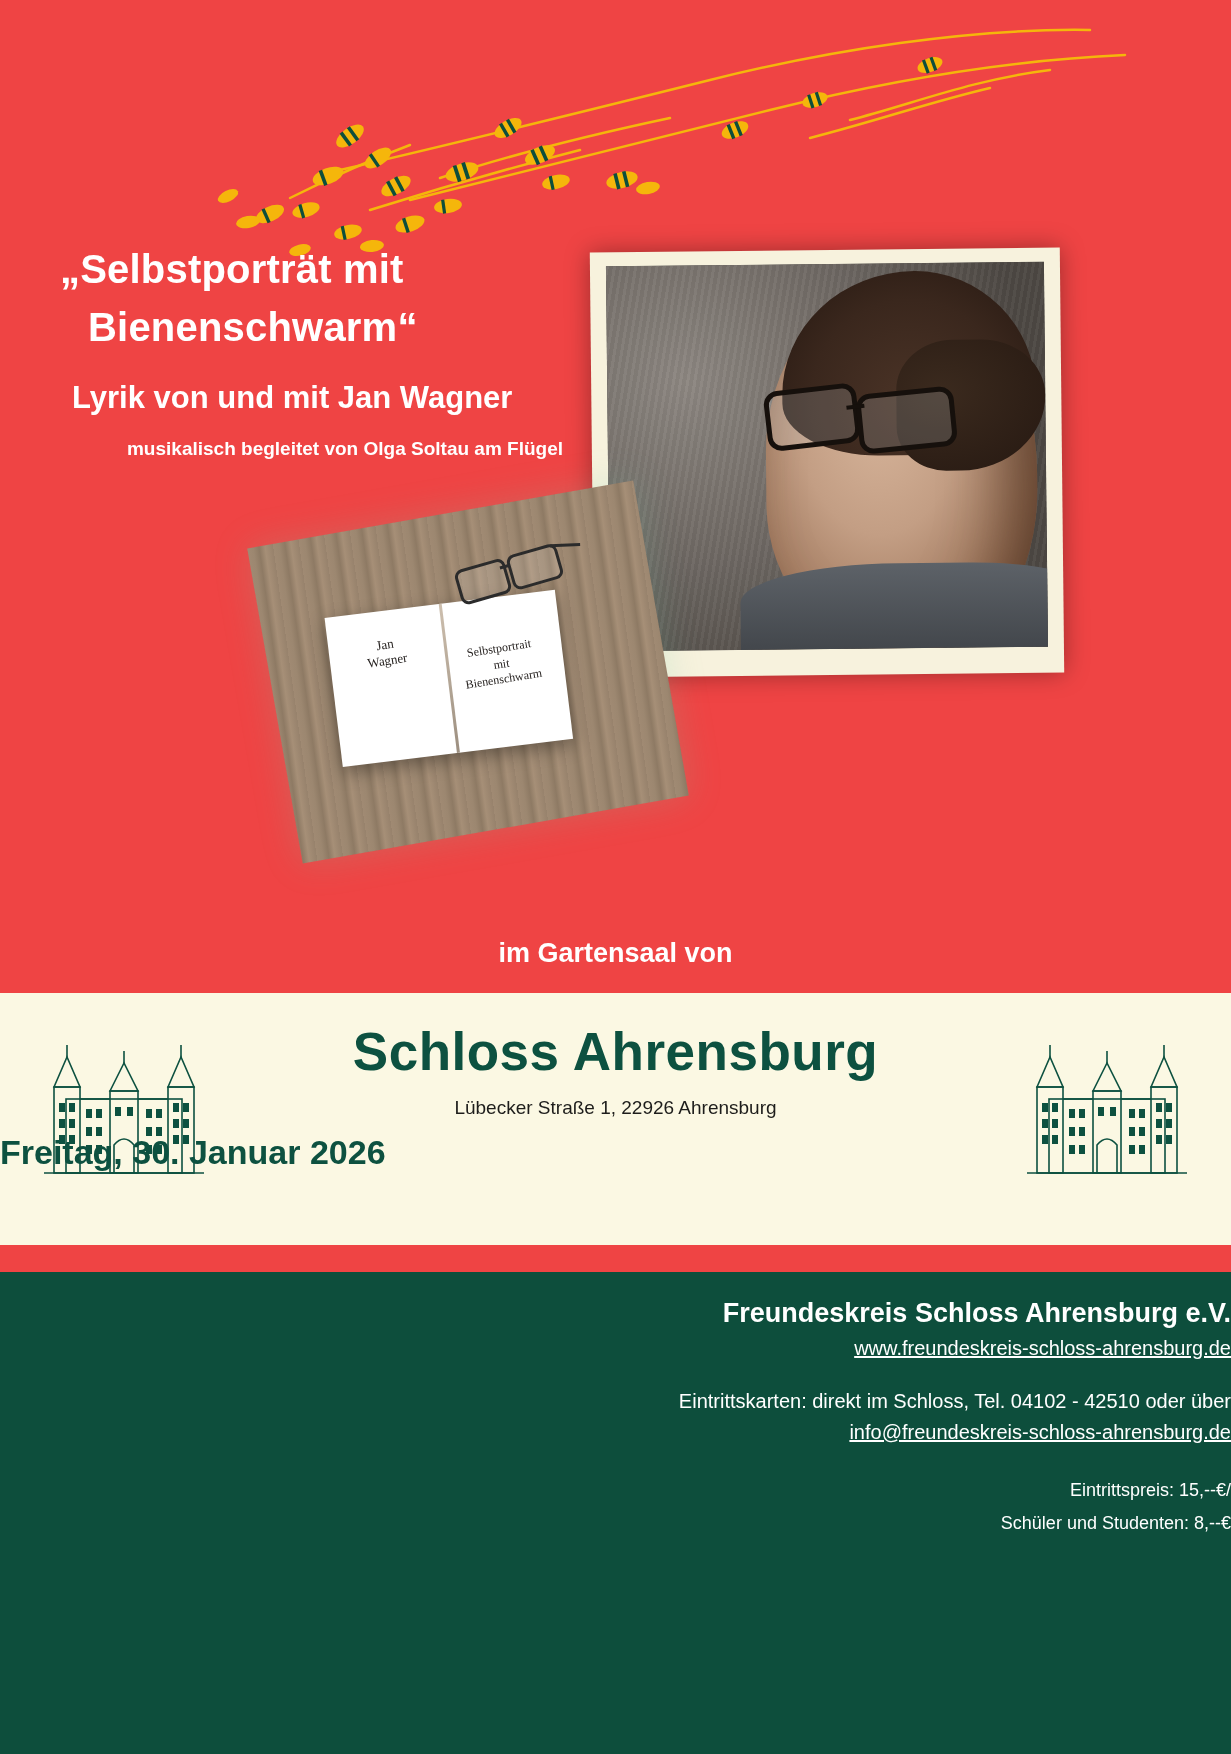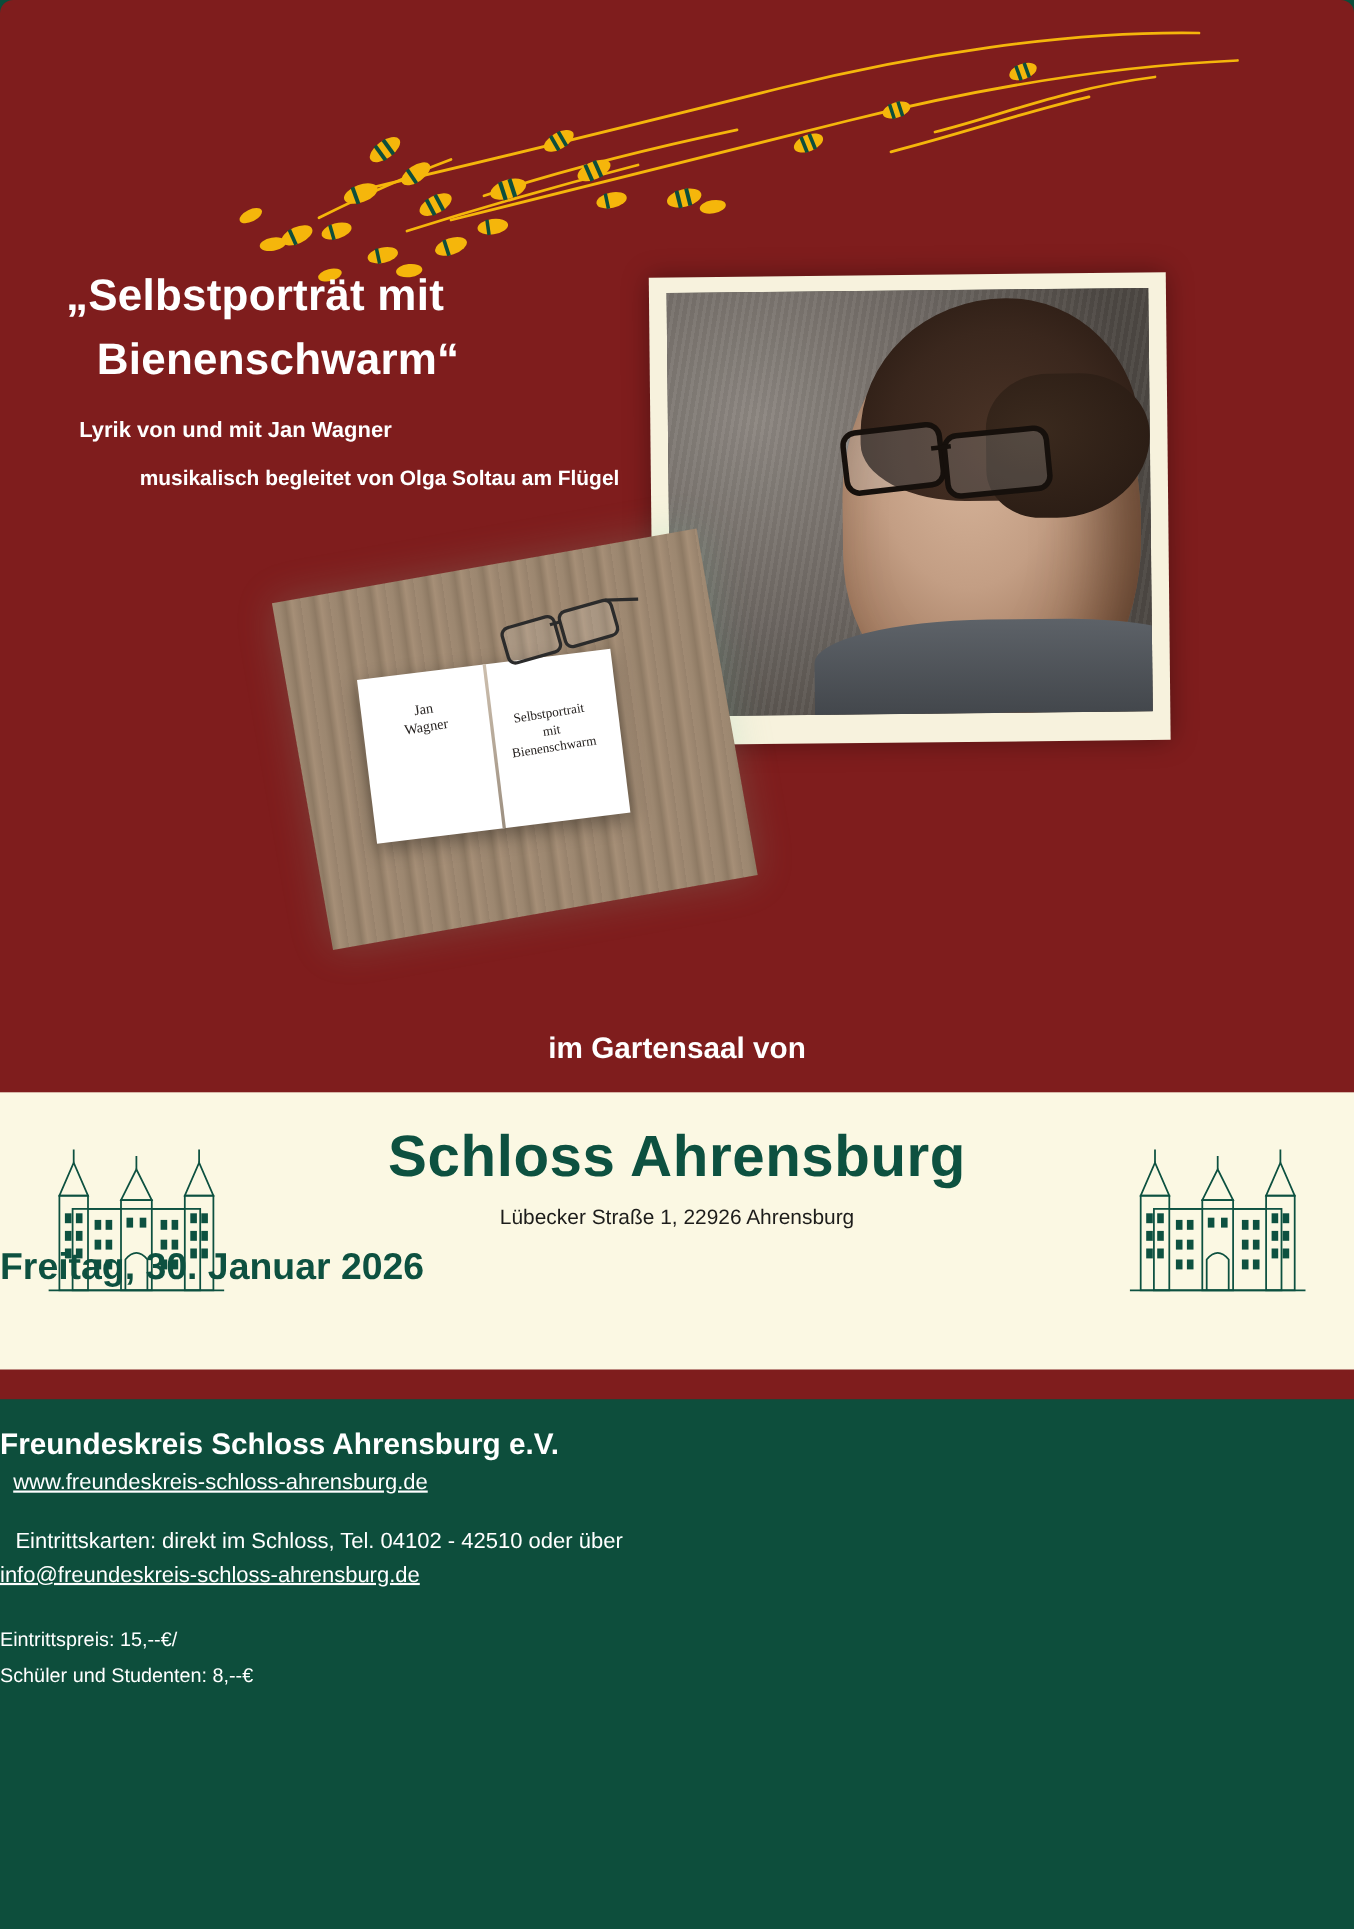--- a/index.html
+++ b/index.html
@@ -12,22 +12,21 @@
     background: #0b4d3b;
     font-family: "Liberation Sans", sans-serif;
     position: relative;
     overflow: hidden;
   }
 
   
   .poster {
     position: absolute;
     inset: 0;
-    background: #7f1d1d;
-    border-radius: 12px;
+    background: #ef4444;
   }
 
   
   .bee-swarm {
     position: absolute;
     left: 110px;
     top: 10px;
     width: 1020px;
     height: 260px;
     pointer-events: none;
@@ -45,21 +44,21 @@
     font-size: 40px;
     font-weight: bold;
     line-height: 1.45;
     color: #ffffff;
     letter-spacing: 0.2px;
   }
   .title-line.l2 {
     padding-left: 28px;
   }
   .subtitle-1 {
-    font-size: 20px;
+    font-size: 31px;
     font-weight: bold;
     color: #ffffff;
     margin-top: 24px;
     padding-left: 12px;
   }
   .subtitle-2 {
     font-size: 19px;
     font-weight: bold;
     color: #ffffff;
     margin-top: 22px;
@@ -328,21 +327,21 @@
 
   
   .footer {
     position: absolute;
     left: 0;
     right: 0;
     top: 1272px;
     bottom: 0;
     background: #0d4e3c;
     color: #ffffff;
-    text-align: left;
+    text-align: right;
     padding-top: 26px;
     box-sizing: border-box;
   }
   .org-name {
     font-size: 27px;
     font-weight: bold;
     margin-bottom: 8px;
   }
   .org-url {
     font-size: 20px;

